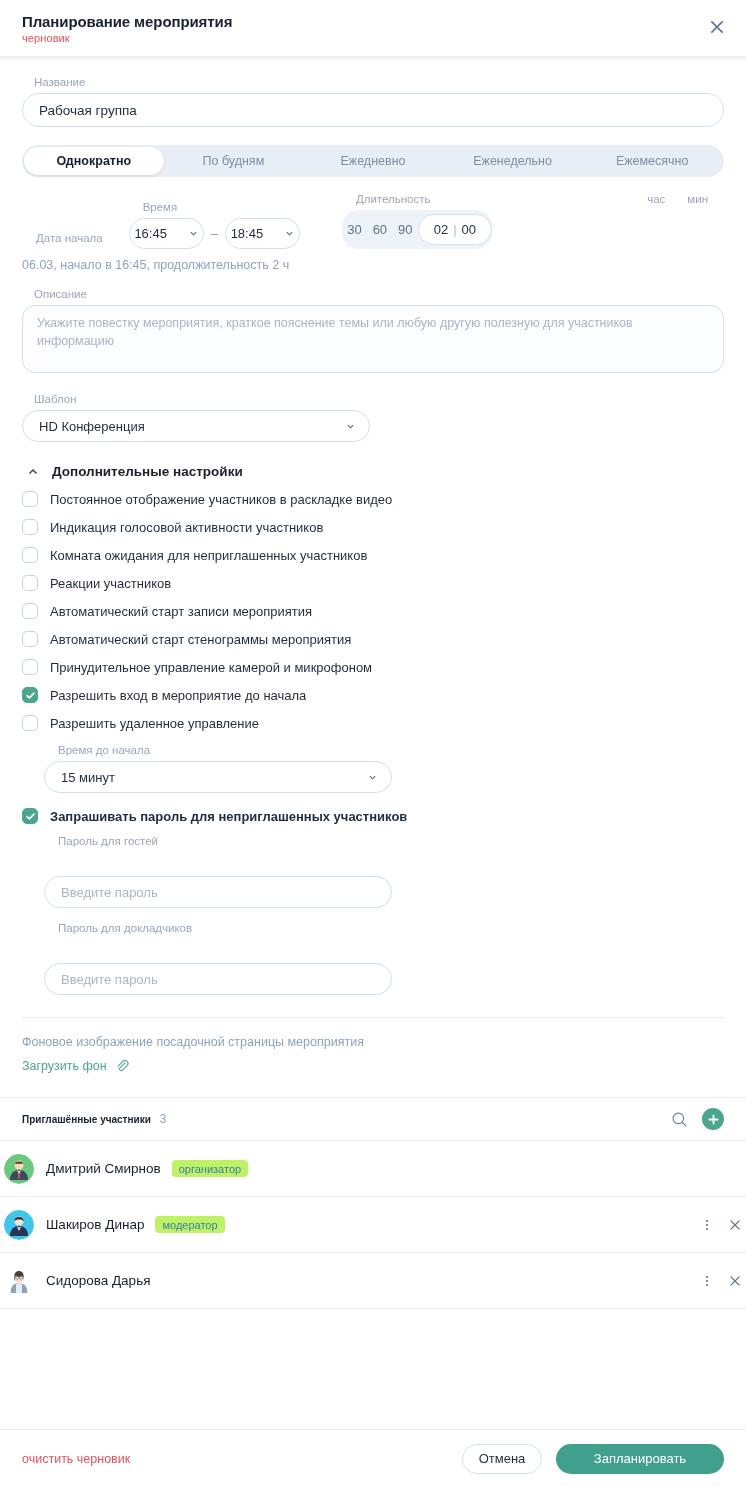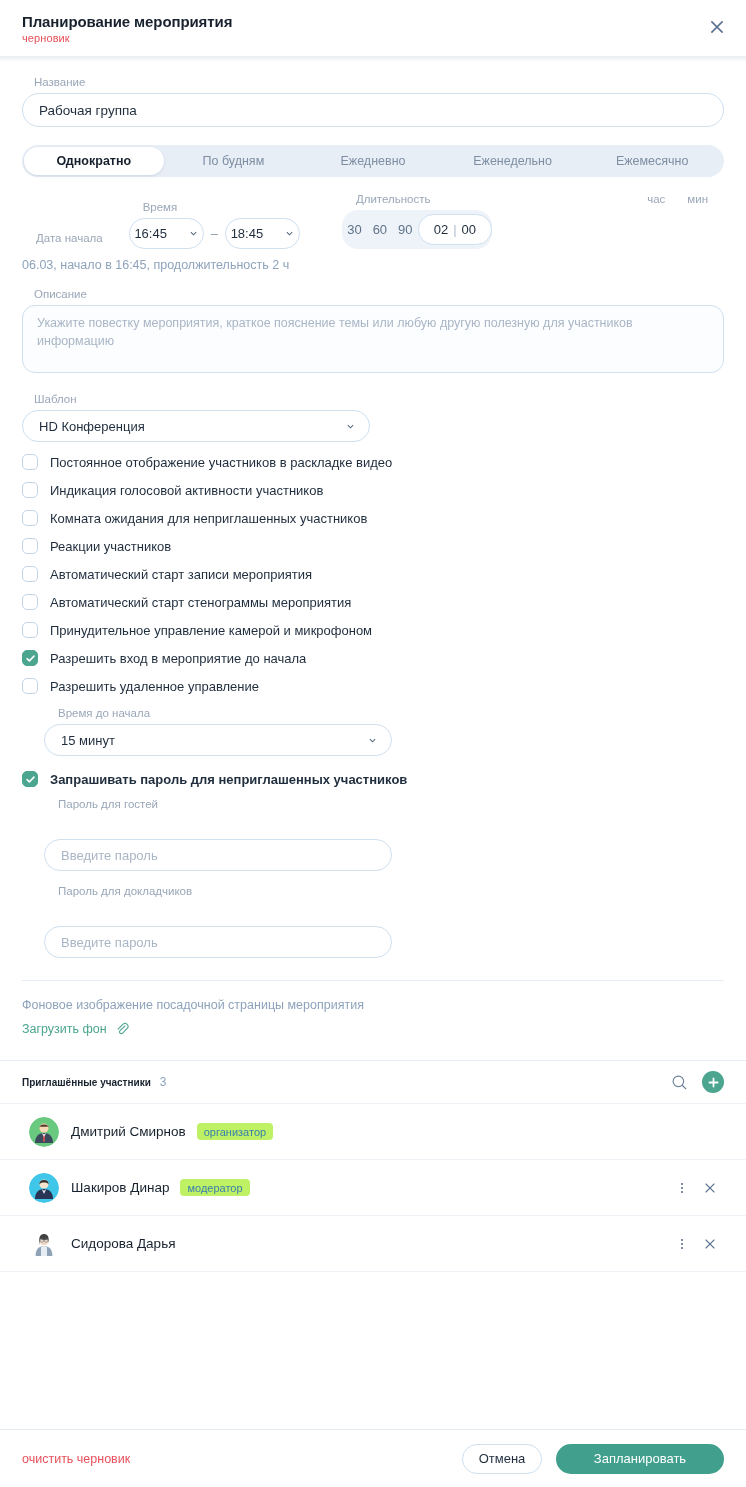--- a/index.html
+++ b/index.html
@@ -332,21 +332,21 @@
     cursor: pointer;
   }
   .add-btn svg { width: 13px; height: 13px; color: #fff; }
 
   .part-row {
     margin: 0 -22px;
     height: 56px;
     border-bottom: 1px solid #eef2f7;
     display: flex;
     align-items: center;
-    padding: 0 29px;
+    padding: 0 4px;
   }
   .avatar { width: 30px; height: 30px; border-radius: 50%; flex: 0 0 30px; overflow: hidden; }
   .p-name { font-size: 13.5px; color: #18222e; margin-left: 12px; }
   .badge {
     margin-left: 11px;
     height: 17px;
     padding: 0 7px;
     border-radius: 4px;
     background: #bef264;
     color: #3a7fae;
@@ -492,20 +492,26 @@
       <div class="field-label">Шаблон</div>
       <div class="select">
         <span>HD Конференция</span>
         <svg class="chev" viewBox="0 0 12 12" fill="none" stroke="currentColor" stroke-width="1.4">
           <path d="M2.5 4.2 L6 7.8 L9.5 4.2"></path>
         </svg>
       </div>
     </div>
 
     
+    <div class="adv-head">
+      <svg class="adv-caret" viewBox="0 0 12 12" fill="none" stroke="currentColor" stroke-width="1.4">
+        <path d="M2.5 7.6 L6 4 L9.5 7.6"></path>
+      </svg>
+      <span class="adv-title">Дополнительные настройки</span>
+    </div>
 
     <div class="check-row">
       <span class="cbox"></span>
       <span class="check-label">Постоянное отображение участников в раскладке видео</span>
     </div>
     <div class="check-row">
       <span class="cbox"></span>
       <span class="check-label">Индикация голосовой активности участников</span>
     </div>
     <div class="check-row">

